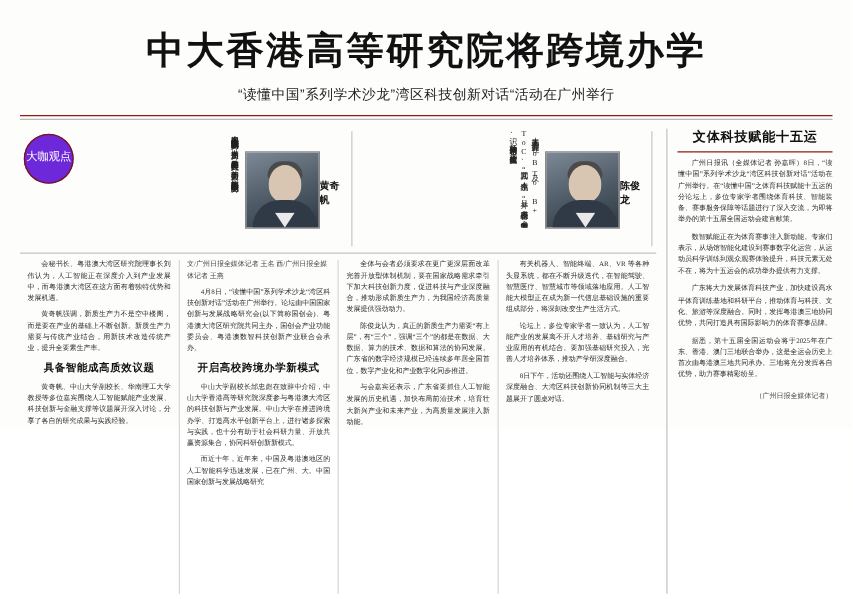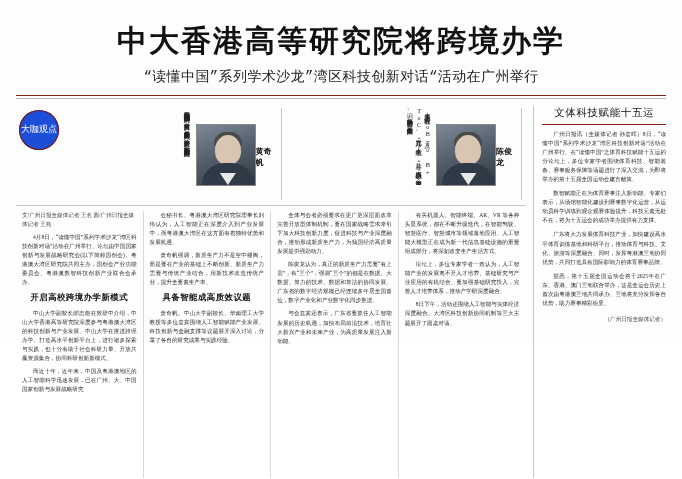--- a/index.html
+++ b/index.html
@@ -32,24 +32,24 @@
     font-family: "DejaVu Serif", serif;
     font-weight: bold;
     font-size: 30px;
     letter-spacing: 2px;
     color: #111;
     line-height: 1.1;
     white-space: nowrap;
   }
   .subhead {
     margin-top: 11px;
-    font-size: 14px;
+    font-size: 11px;
     color: #222;
     letter-spacing: 0.4px;
-    font-family: Liberation Mono, monospace;
+    font-family: Liberation Sans, sans-serif;
   }
   .rule {
     margin-top: 9px;
     border-top: 1.6px solid #8f1d14;
     height: 0;
   }
   .rule.thin {
     border-top: 0.8px solid #b9b9b9;
     margin-top: 2px;
   }
@@ -84,21 +84,21 @@
     flex: 0 0 46px;
     display: flex;
     align-items: flex-start;
     justify-content: center;
     padding-top: 4px;
   }
   .badge {
     width: 40px;
     height: 40px;
     border-radius: 50%;
-    background: #1d4ed8;
+    background: #6d28d9;
     color: #fff;
     font-family: "DejaVu Sans", sans-serif;
     font-size: 9px;
     line-height: 1.05;
     display: flex;
     align-items: center;
     justify-content: center;
     text-align: center;
     letter-spacing: 0;
     box-shadow: 0 0 0 1px #7d140d inset;
@@ -202,21 +202,21 @@
     color: #111;
     text-align: center;
     margin: 6px 0 5px 0;
     text-indent: 0 !important;
     letter-spacing: 0.5px;
   }
 
   
   .box-title {
     font-family: "DejaVu Sans", sans-serif;
-    font-weight: normal;
+    font-weight: bold;
     font-size: 10.5px;
     color: #111;
     text-align: center;
     letter-spacing: 0.6px;
     margin-bottom: 4px;
   }
   .box-rule {
     border-top: 1.2px solid #8f1d14;
     margin-bottom: 5px;
   }
@@ -279,32 +279,32 @@
           </div>
           <div class="pname">陈俊龙</div>
         </div>
 
         <div class="vsep"></div>
       </div>
 
       <div class="cols">
 
         <div class="col">
+          <p>会秘书长、粤港澳大湾区研究院理事长刘伟认为，人工智能正在深度介入到产业发展中，而粤港澳大湾区在这方面有着独特优势和发展机遇。</p>
+          <p>黄奇帆强调，新质生产力不是空中楼阁，而是要在产业的基础上不断创新。新质生产力需要与传统产业结合，用新技术改造传统产业，提升全要素生产率。</p>
+          <p class="sec-title">具备智能成高质效议题</p>
+          <p>黄奇帆、中山大学副校长、华南理工大学教授等多位嘉宾围绕人工智能赋能产业发展、科技创新与金融支撑等议题展开深入讨论，分享了各自的研究成果与实践经验。</p>
+        </div>
+
+        <div class="col">
           <p class="byline" style="text-indent:0;text-align:left">文/广州日报全媒体记者 王名 西/广州日报全媒体记者 王燕</p>
           <p>4月8日，“读懂中国”系列学术沙龙“湾区科技创新对话”活动在广州举行。论坛由中国国家创新与发展战略研究会(以下简称国创会)、粤港澳大湾区研究院共同主办，国创会产业功能委员会、粤港澳数智科技创新产业联合会承办。</p>
           <p class="sec-title">开启高校跨境办学新模式</p>
           <p>中山大学副校长邰忠彪在致辞中介绍，中山大学香港高等研究院深度参与粤港澳大湾区的科技创新与产业发展。中山大学在推进跨境办学、打造高水平创新平台上，进行诸多探索与实践，也十分有助于社会科研力量、开放共赢资源集合，协同科研创新新模式。</p>
           <p>而近十年，近年来，中国及粤港澳地区的人工智能科学迅速发展，已在广州、大。中国国家创新与发展战略研究</p>
-        </div>
-
-        <div class="col">
-          <p>会秘书长、粤港澳大湾区研究院理事长刘伟认为，人工智能正在深度介入到产业发展中，而粤港澳大湾区在这方面有着独特优势和发展机遇。</p>
-          <p>黄奇帆强调，新质生产力不是空中楼阁，而是要在产业的基础上不断创新。新质生产力需要与传统产业结合，用新技术改造传统产业，提升全要素生产率。</p>
-          <p class="sec-title">具备智能成高质效议题</p>
-          <p>黄奇帆、中山大学副校长、华南理工大学教授等多位嘉宾围绕人工智能赋能产业发展、科技创新与金融支撑等议题展开深入讨论，分享了各自的研究成果与实践经验。</p>
         </div>
 
         <div class="col">
           <p>全体与会者必须要求在更广更深层面改革完善开放型体制机制，要在国家战略需求牵引下加大科技创新力度，促进科技与产业深度融合，推动形成新质生产力，为我国经济高质量发展提供强劲动力。</p>
           <p>陈俊龙认为，真正的新质生产力需要“有上层”，有“三个”，强调“三个”的都是在数据、大数据、算力的技术、数据和算法的协同发展。广东省的数字经济规模已经连续多年居全国首位，数字产业化和产业数字化同步推进。</p>
           <p>与会嘉宾还表示，广东省要抓住人工智能发展的历史机遇，加快布局前沿技术，培育壮大新兴产业和未来产业，为高质量发展注入新动能。</p>
         </div>
 
         <div class="col">
           <p>有关机器人、智能终端、AR、VR 等各种头显系统，都在不断升级迭代，在智能驾驶、智慧医疗、智慧城市等领域落地应用。人工智能大模型正在成为新一代信息基础设施的重要组成部分，将深刻改变生产生活方式。</p>

